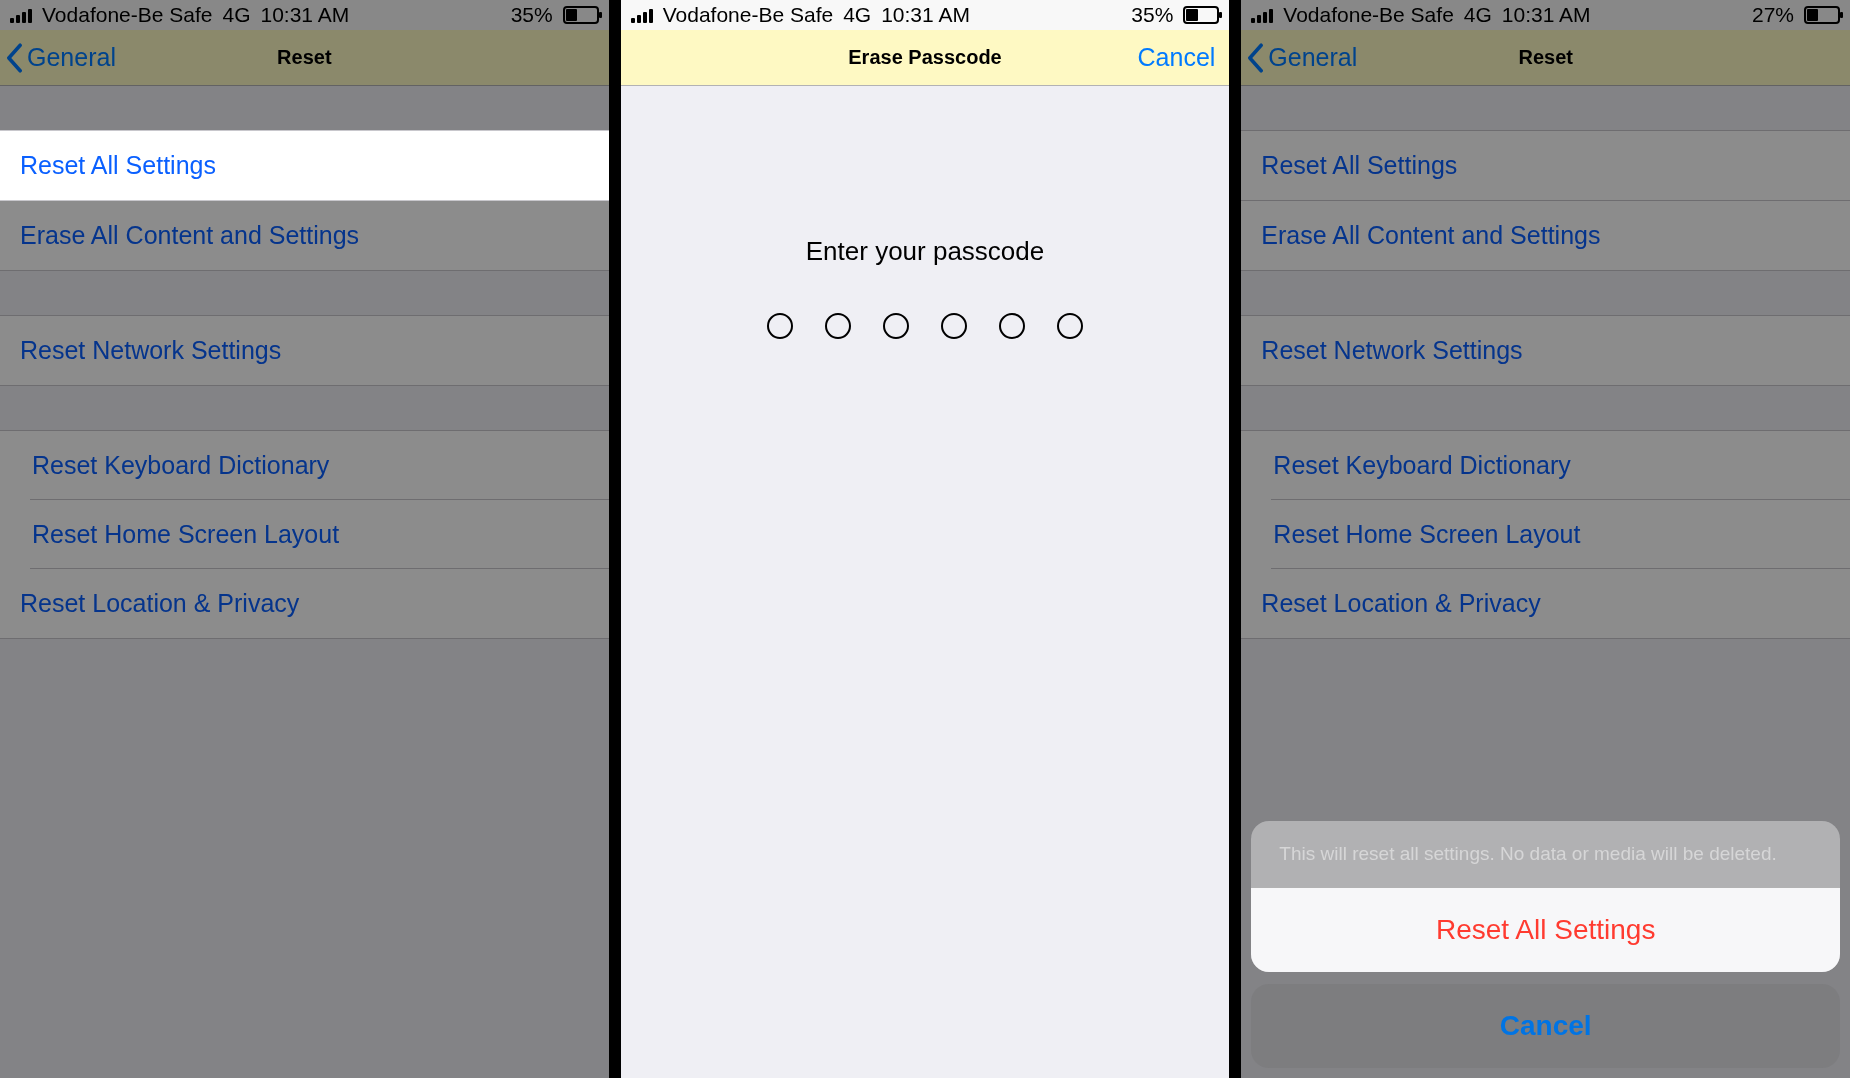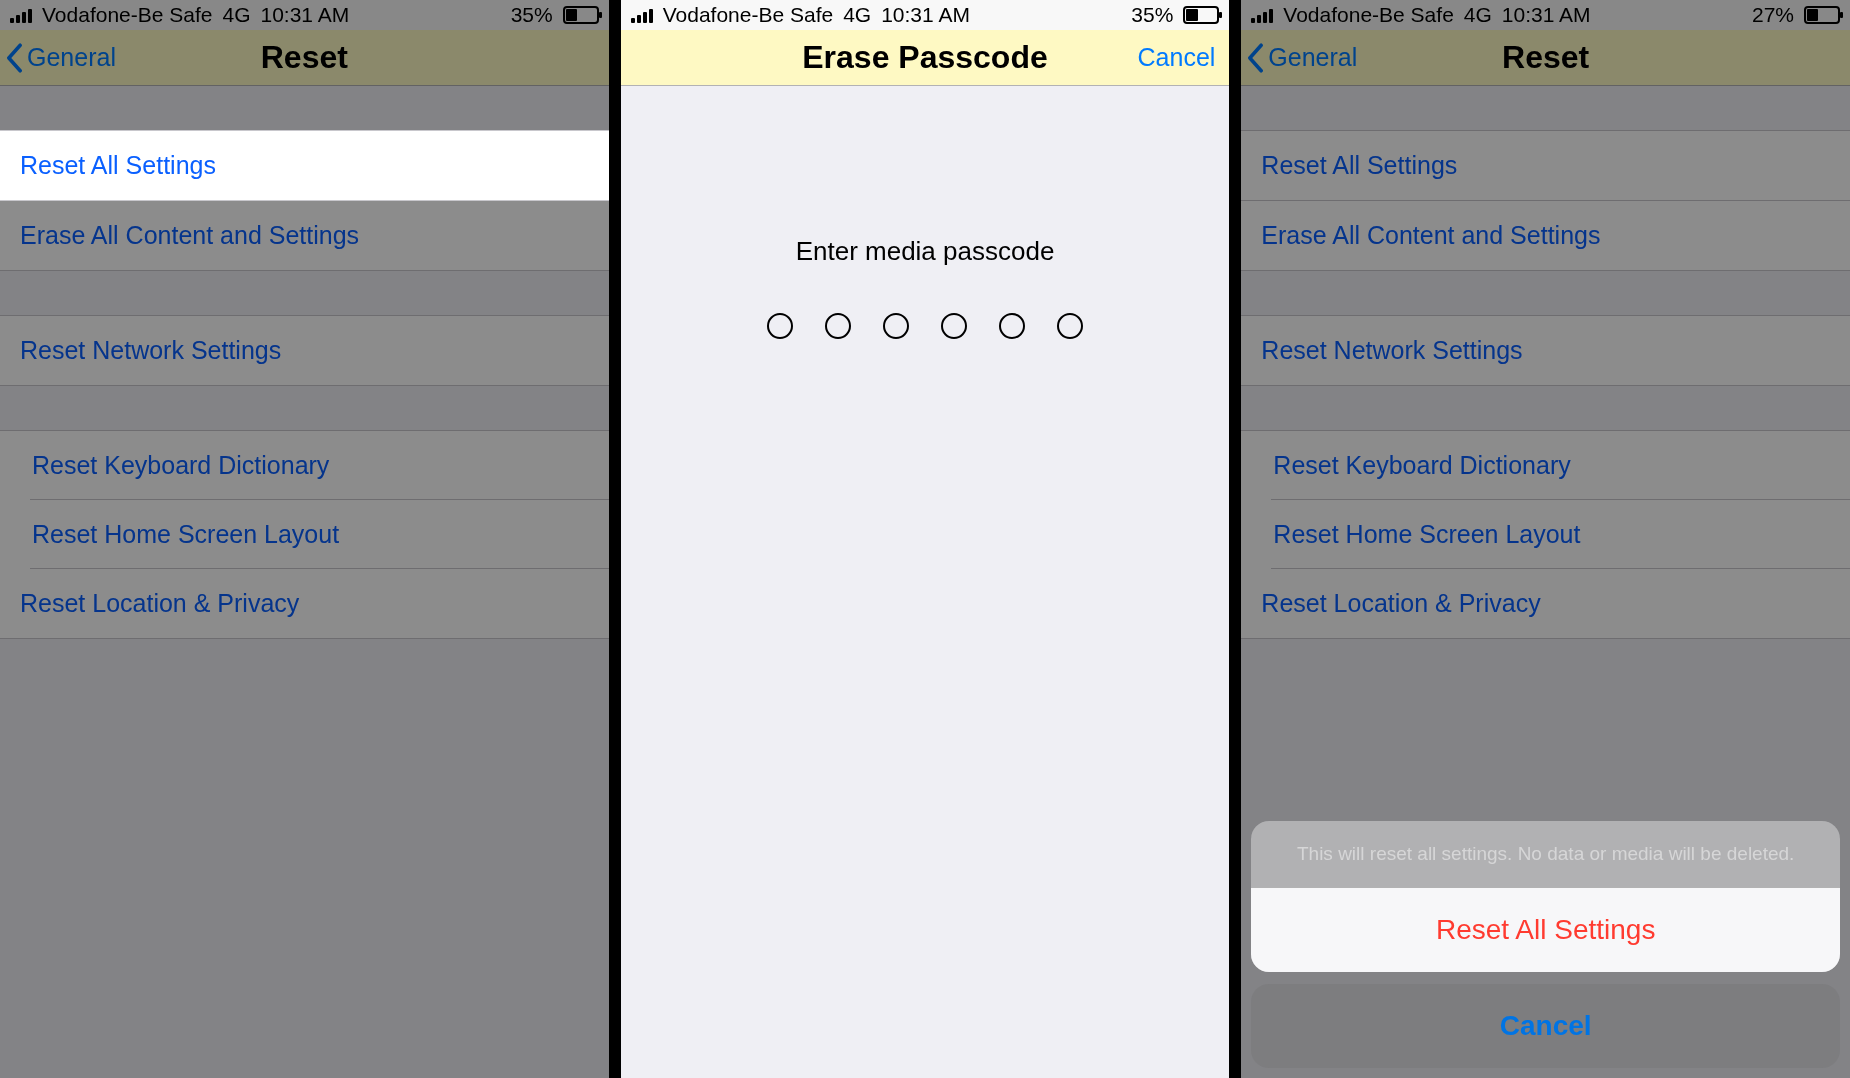--- a/index.html
+++ b/index.html
@@ -16,21 +16,21 @@
   .signal-bars span:nth-child(1){height:5px}
   .signal-bars span:nth-child(2){height:8px}
   .signal-bars span:nth-child(3){height:11px}
   .signal-bars span:nth-child(4){height:14px}
   .battery { position: relative; width: 36px; height: 18px; border: 2px solid #000; border-radius: 4px; }
   .battery::after { content:""; position:absolute; right:-5px; top:4px; width:3px; height:6px; background:#000; border-radius:1px; }
   .battery-fill { position:absolute; left:1px; top:1px; bottom:1px; background:#000; border-radius:1px; }
 
   
   .nav-bar { position: relative; display:flex; align-items:center; justify-content:center; height: 56px; background:#fef9c3; border-bottom:1px solid #b2b2b4; }
-  .nav-title { font-size: 32px; font-weight: 600; color:#000; }
+  .nav-title { font-size: 20px; font-weight: 600; color:#000; }
   .nav-back { position:absolute; left:6px; top:0; bottom:0; display:flex; align-items:center; gap:4px; color:#007aff; font-size:25px; }
   .nav-back svg { width:17px; height:30px; }
   .nav-right { position:absolute; right:14px; top:0; bottom:0; display:flex; align-items:center; color:#007aff; font-size:25px; }
 
   
   .list { }
   .group-gap { height: 44px; }
   .row { background:#fff; padding: 20px 20px; font-size: 25px; color:#0a60ff; border-bottom:1px solid #c8c7cc; }
   .row.first-in-group { border-top:1px solid #c8c7cc; }
   .row.highlight { background:#fff; }
@@ -45,21 +45,21 @@
 
   
   .passcode-body { background:#efeff4; height: calc(1078px - 30px - 56px); padding-top:150px; text-align:center; }
   .passcode-prompt { font-size: 26px; color:#000; margin-bottom:46px; }
   .passcode-dots { display:flex; justify-content:center; gap:32px; }
   .dot { width:26px; height:26px; border:2px solid #000; border-radius:50%; }
 
   
   .action-sheet { position:absolute; left:10px; right:10px; bottom:10px; z-index:10; }
   .sheet-group { background:rgba(248,248,248,.40); border-radius:18px; overflow:hidden; margin-bottom:12px; backdrop-filter:blur(2px); }
-  .sheet-message { padding:22px 28px; text-align:center; font-size:19px; color:#d6d6d7; border-bottom:1px solid rgba(180,180,180,.45); }
+  .sheet-message { padding:22px 28px; font-size:19px; color:#d6d6d7; border-bottom:1px solid rgba(180,180,180,.45); }
   .sheet-button { padding:26px; text-align:center; font-size:28px; }
   .sheet-button.destructive { color:#ff3b30; background:rgba(250,250,252,.96); }
   .sheet-cancel { background:rgba(120,120,122,.55); border-radius:18px; padding:26px; text-align:center; font-size:28px; font-weight:600; color:#0074e4; }
 
 </style>
 </head>
 <body>
 
 <div class="phone phone1">
 
@@ -127,21 +127,21 @@
         </span>
     </div>
   </div>
   <div class="nav-bar">
     <span class="nav-title">Erase Passcode</span>
     <div class="nav-right">
         <span>Cancel</span>
       </div>
   </div>
   <div class="passcode-body">
-    <div class="passcode-prompt">Enter media passcode</div>
+    <div class="passcode-prompt">Enter your passcode</div>
     <div class="passcode-dots">
       <span class="dot"></span>
       <span class="dot"></span>
       <span class="dot"></span>
       <span class="dot"></span>
       <span class="dot"></span>
       <span class="dot"></span>
     </div>
   </div>
 </div>

